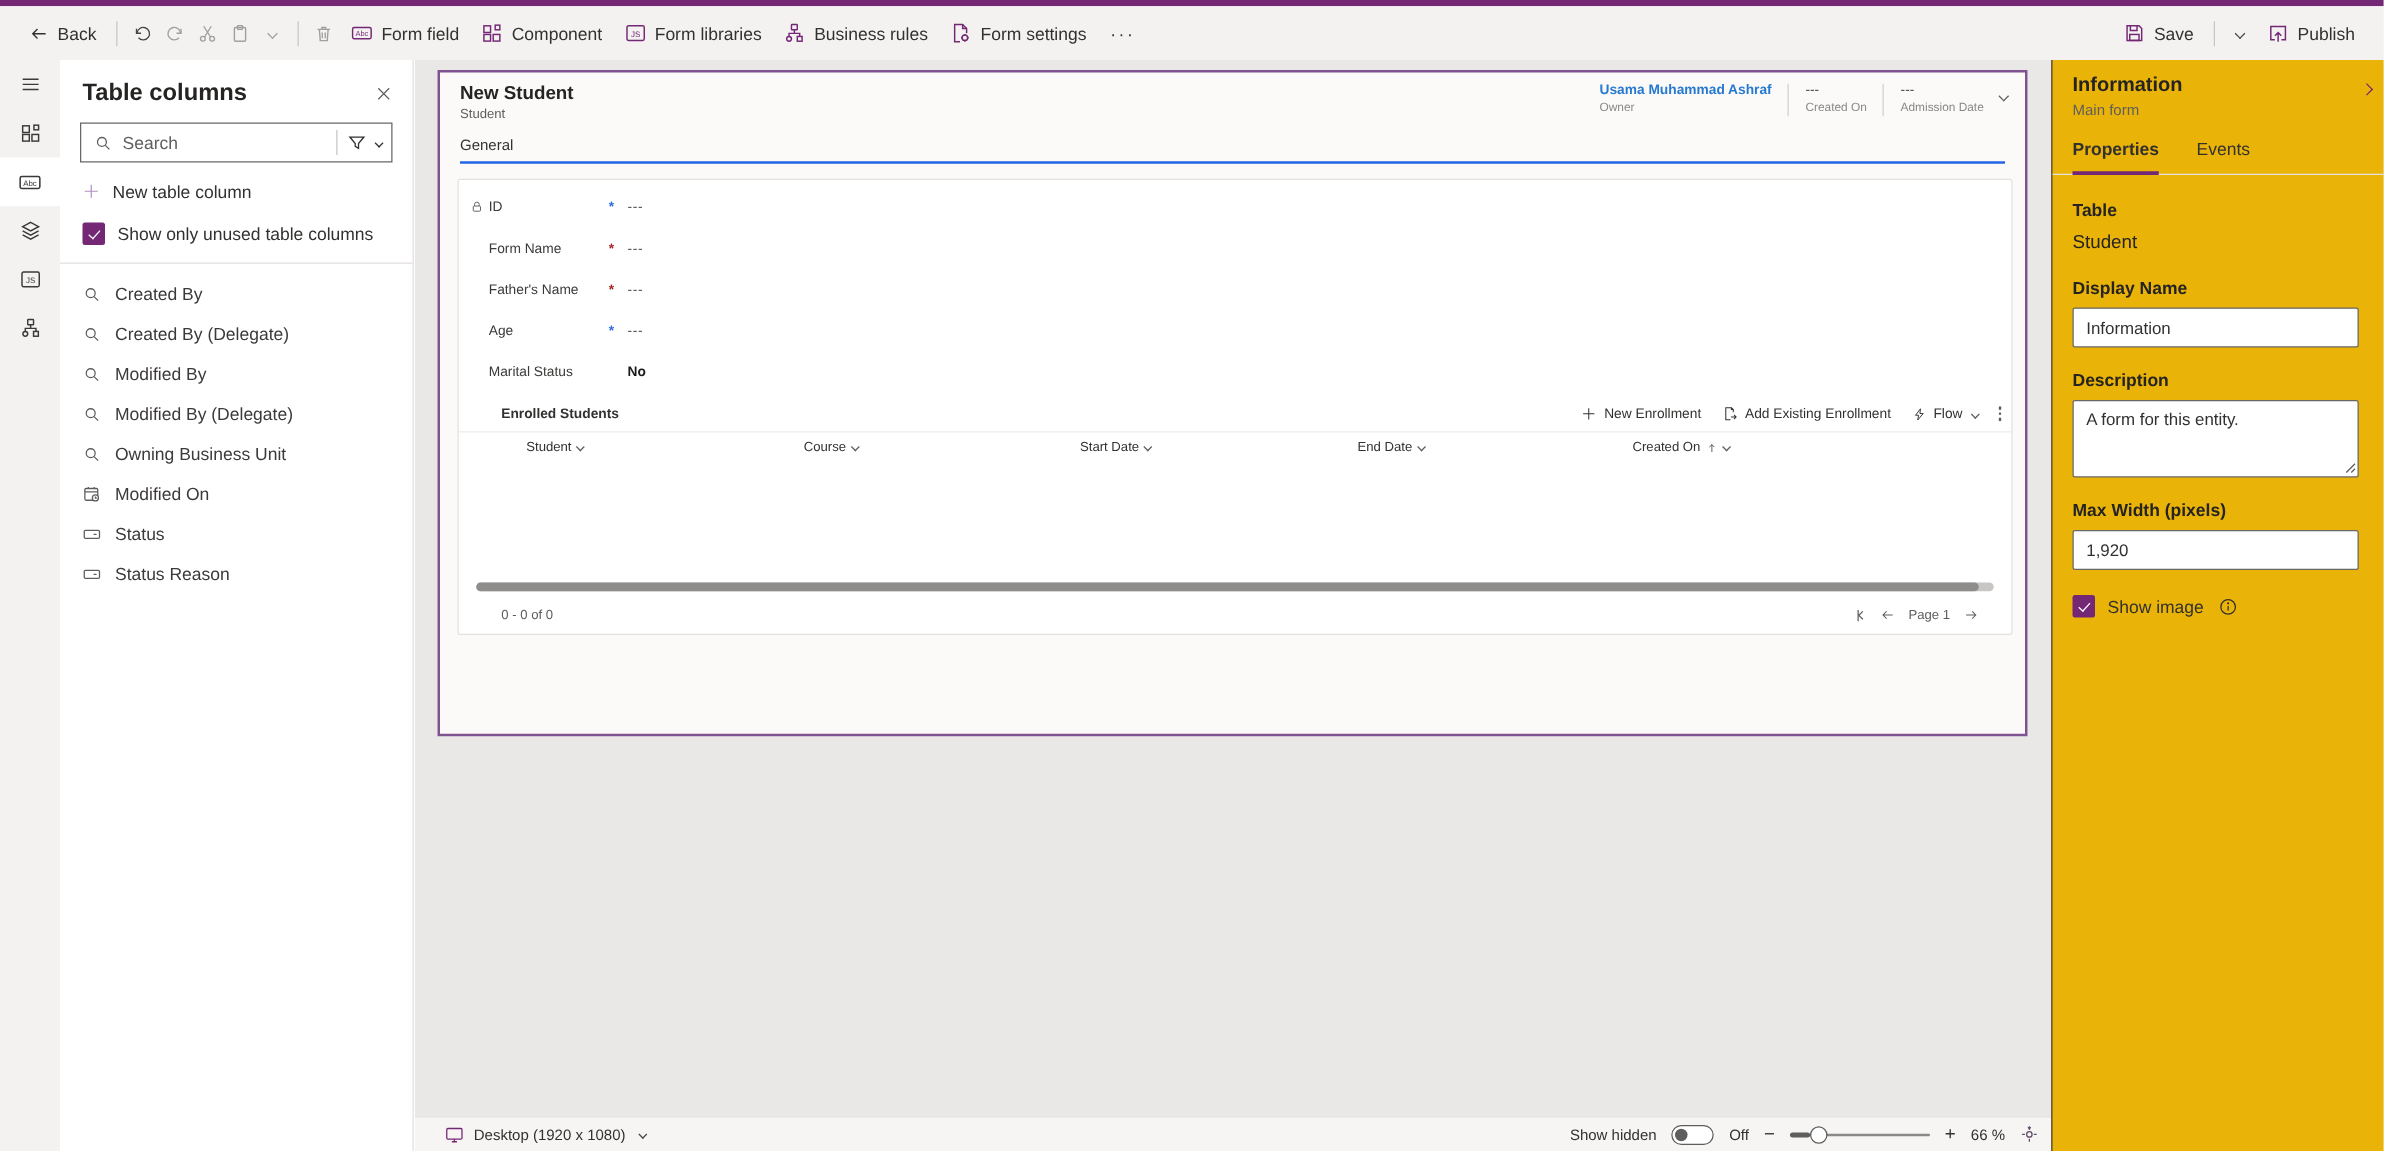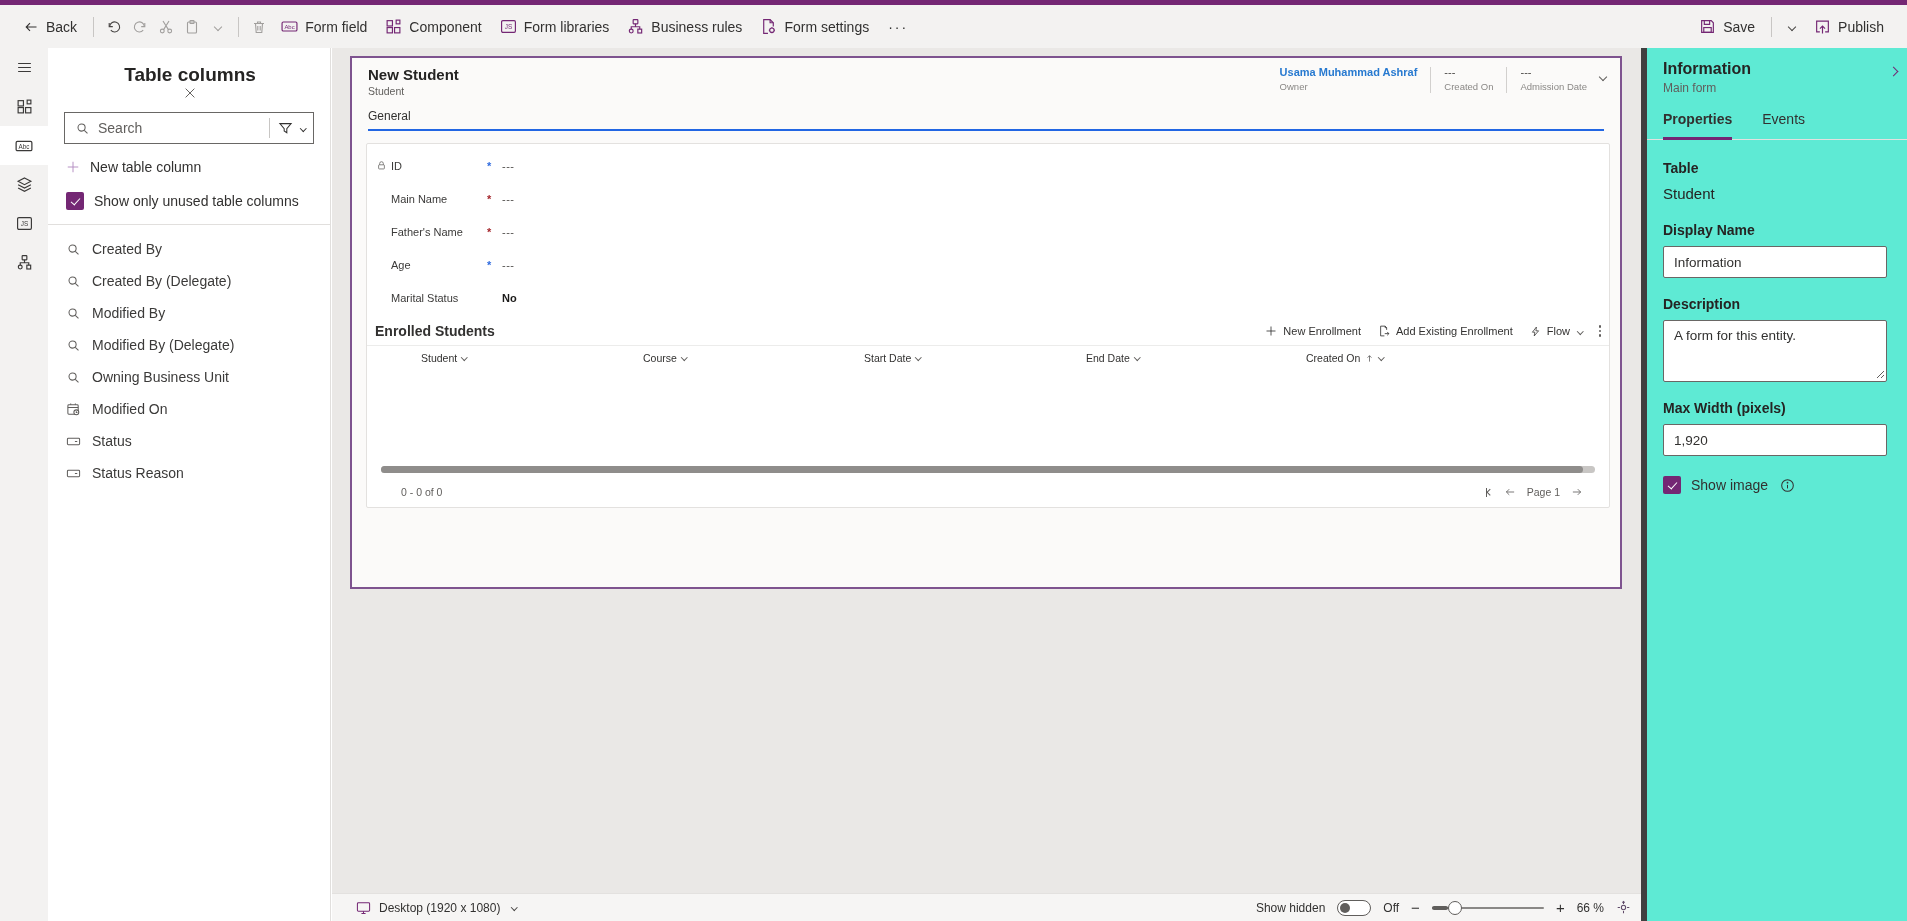--- a/index.html
+++ b/index.html
@@ -28,21 +28,21 @@
 
   
   .rail { position:absolute; left:0; top:48px; width:48px; bottom:0; background:#f3f2f1;
           display:flex; flex-direction:column; align-items:stretch; }
   .rail-btn { height:39px; display:flex; align-items:center; justify-content:center; color:#3b3a39; }
   .rail-btn.sel { background:#fff; }
 
   
   .lpanel { position:absolute; left:48px; top:48px; width:283px; bottom:0; background:#fff;
             border-right:1px solid #e1dfdd; }
-  .lp-head { display:flex; align-items:center; justify-content:space-between; padding:16px 16px 12px 18px;flex-direction:column; }
+  .lp-head { display:flex; align-items:center; justify-content:space-between; padding:16px 16px 12px 18px; }
   .lp-title { font-size:19px; font-weight:700; color:#252423; }
   .lp-close { color:#605e5c; }
   .searchbox { margin:0 16px; height:32px; border:1px solid #696765; display:flex; align-items:center;
                padding:0 8px 0 10px; gap:8px; background:#fff; }
   .searchbox input { border:none; outline:none; flex:1; font-size:14px; min-width:0;
                      font-family:inherit; color:#323130; background:transparent; }
   .searchbox input::placeholder { color:#605e5c; }
   .vdiv { width:1px; height:20px; background:#c8c6c4; }
   .newcol { display:flex; align-items:center; gap:10px; margin:15px 16px 0 18px; color:#323130; }
   .newcol .plus { color:#b48ec2; }
@@ -88,21 +88,21 @@
   .frow { height:33px; display:flex; align-items:center; padding-left:24px; position:relative; }
   .flock { position:absolute; left:9px; top:11px; color:#605e5c; }
   .flab { width:96px; font-size:11px; color:#3b3a39; }
   .fstar { width:15px; font-size:11px; font-weight:700; }
   .fstar.req { color:#a4262c; }
   .fstar.rec { color:#2f6bdf; }
   .fval { font-size:11px; color:#4f4d4b; letter-spacing:0.5px; }
   .fval.strong { color:#1b1a19; font-weight:700; letter-spacing:0; }
 
   .sg-head { position:absolute; top:174px; left:8px; right:8px; height:26px; display:flex; align-items:center; }
-  .sg-title { font-size:14px; font-weight:700; color:#323130; margin-right:auto; }
+  .sg-title { font-size:11px; font-weight:700; color:#323130; margin-right:auto;margin-left:26px; }
   .sg-act { display:flex; align-items:center; gap:6px; font-size:11px; color:#323130; margin-left:17px; }
   .sg-act .cv { color:#605e5c; margin-left:2px; }
   .vdots { display:flex; flex-direction:column; gap:2px; margin-left:16px; }
   .vdots i { width:2.5px; height:2.5px; border-radius:50%; background:#605e5c; }
   .sg-line { position:absolute; top:201px; left:0; right:0; border-top:1px solid #ececeb; }
   .sg-cols { position:absolute; top:202px; left:0; right:0; height:24px; font-size:10.5px; color:#323130; }
   .sg-col { position:absolute; top:6px; display:flex; align-items:center; gap:5px; }
   .sg-col .cv { color:#605e5c; margin-top:-1px; }
   .sg-empty { position:absolute; top:260px; left:0; right:0; text-align:center; font-size:10.5px; color:#605e5c; }
   .sg-scroll { position:absolute; top:322px; left:14px; right:14px; height:7px; background:#c8c6c4; border-radius:4px; }
@@ -123,22 +123,22 @@
   .toggle { width:34px; height:16px; border:1px solid #605e5c; border-radius:9px; position:relative; background:#fff; }
   .toggle i { position:absolute; left:2px; top:2px; width:10px; height:10px; border-radius:50%; background:#605e5c; }
   .slider { width:112px; height:14px; position:relative; }
   .slider .track { position:absolute; top:6px; left:0; right:0; height:2px; background:#8a8886; border-radius:1px; }
   .slider .fill { position:absolute; top:5px; left:0; width:16px; height:4px; background:#605e5c; border-radius:2px; }
   .slider .knob { position:absolute; top:0; left:16px; width:14px; height:14px; border-radius:50%;
                   background:#fff; border:1.5px solid #605e5c; }
   .pm { font-size:15px; color:#323130; line-height:1; }
 
   
-  .rpanel { position:absolute; right:0; top:48px; width:266px; bottom:0; background:#5eead4;
-            border-left:6px solid #404040; padding:0 20px 0 16px; }
+  .rpanel { position:absolute; right:0; top:48px; width:266px; bottom:0; background:#eab308;
+            border-left:1px solid #404040; padding:0 20px 0 16px; }
   .rp-chev { position:absolute; top:14px; right:10px; color:#742774; }
   .rp-chev .cv { width:7px; height:7px; border-width:1.7px; }
   .rp-title { margin-top:12px; font-size:16px; font-weight:700; color:#252423; }
   .rp-sub { font-size:12px; color:#605e5c; margin-top:3px; }
   .rp-tabs { display:flex; gap:30px; margin:16px -20px 0 -16px; padding:0 16px;
              border-bottom:1px solid #e3e1df; }
   .rp-tab { font-size:14px; color:#323130; padding-bottom:10px; }
   .rp-tab.sel { font-weight:700; border-bottom:3px solid #742774; margin-bottom:-1px; }
   .rp-lab { font-size:14px; font-weight:700; color:#252423; }
   .rp-val { font-size:15px; color:#252423; margin-top:9px; }
@@ -442,21 +442,21 @@
         <div class="frow">
           <svg class="ico flock" width="11" height="11" viewBox="0 0 16 16">
               <path d="M5.3 7V5.2a2.7 2.7 0 0 1 5.4 0V7"></path>
               <rect x="3.8" y="7" width="8.4" height="6" rx="1"></rect>
             </svg>
           <span class="flab">ID</span>
           <span class="fstar rec">*</span>
           <span class="fval">---</span>
         </div>
         <div class="frow">
-          <span class="flab">Main Name</span>
+          <span class="flab">Form Name</span>
           <span class="fstar req">*</span>
           <span class="fval">---</span>
         </div>
         <div class="frow">
           <span class="flab">Father's Name</span>
           <span class="fstar req">*</span>
           <span class="fval">---</span>
         </div>
         <div class="frow">
           <span class="flab">Age</span>

